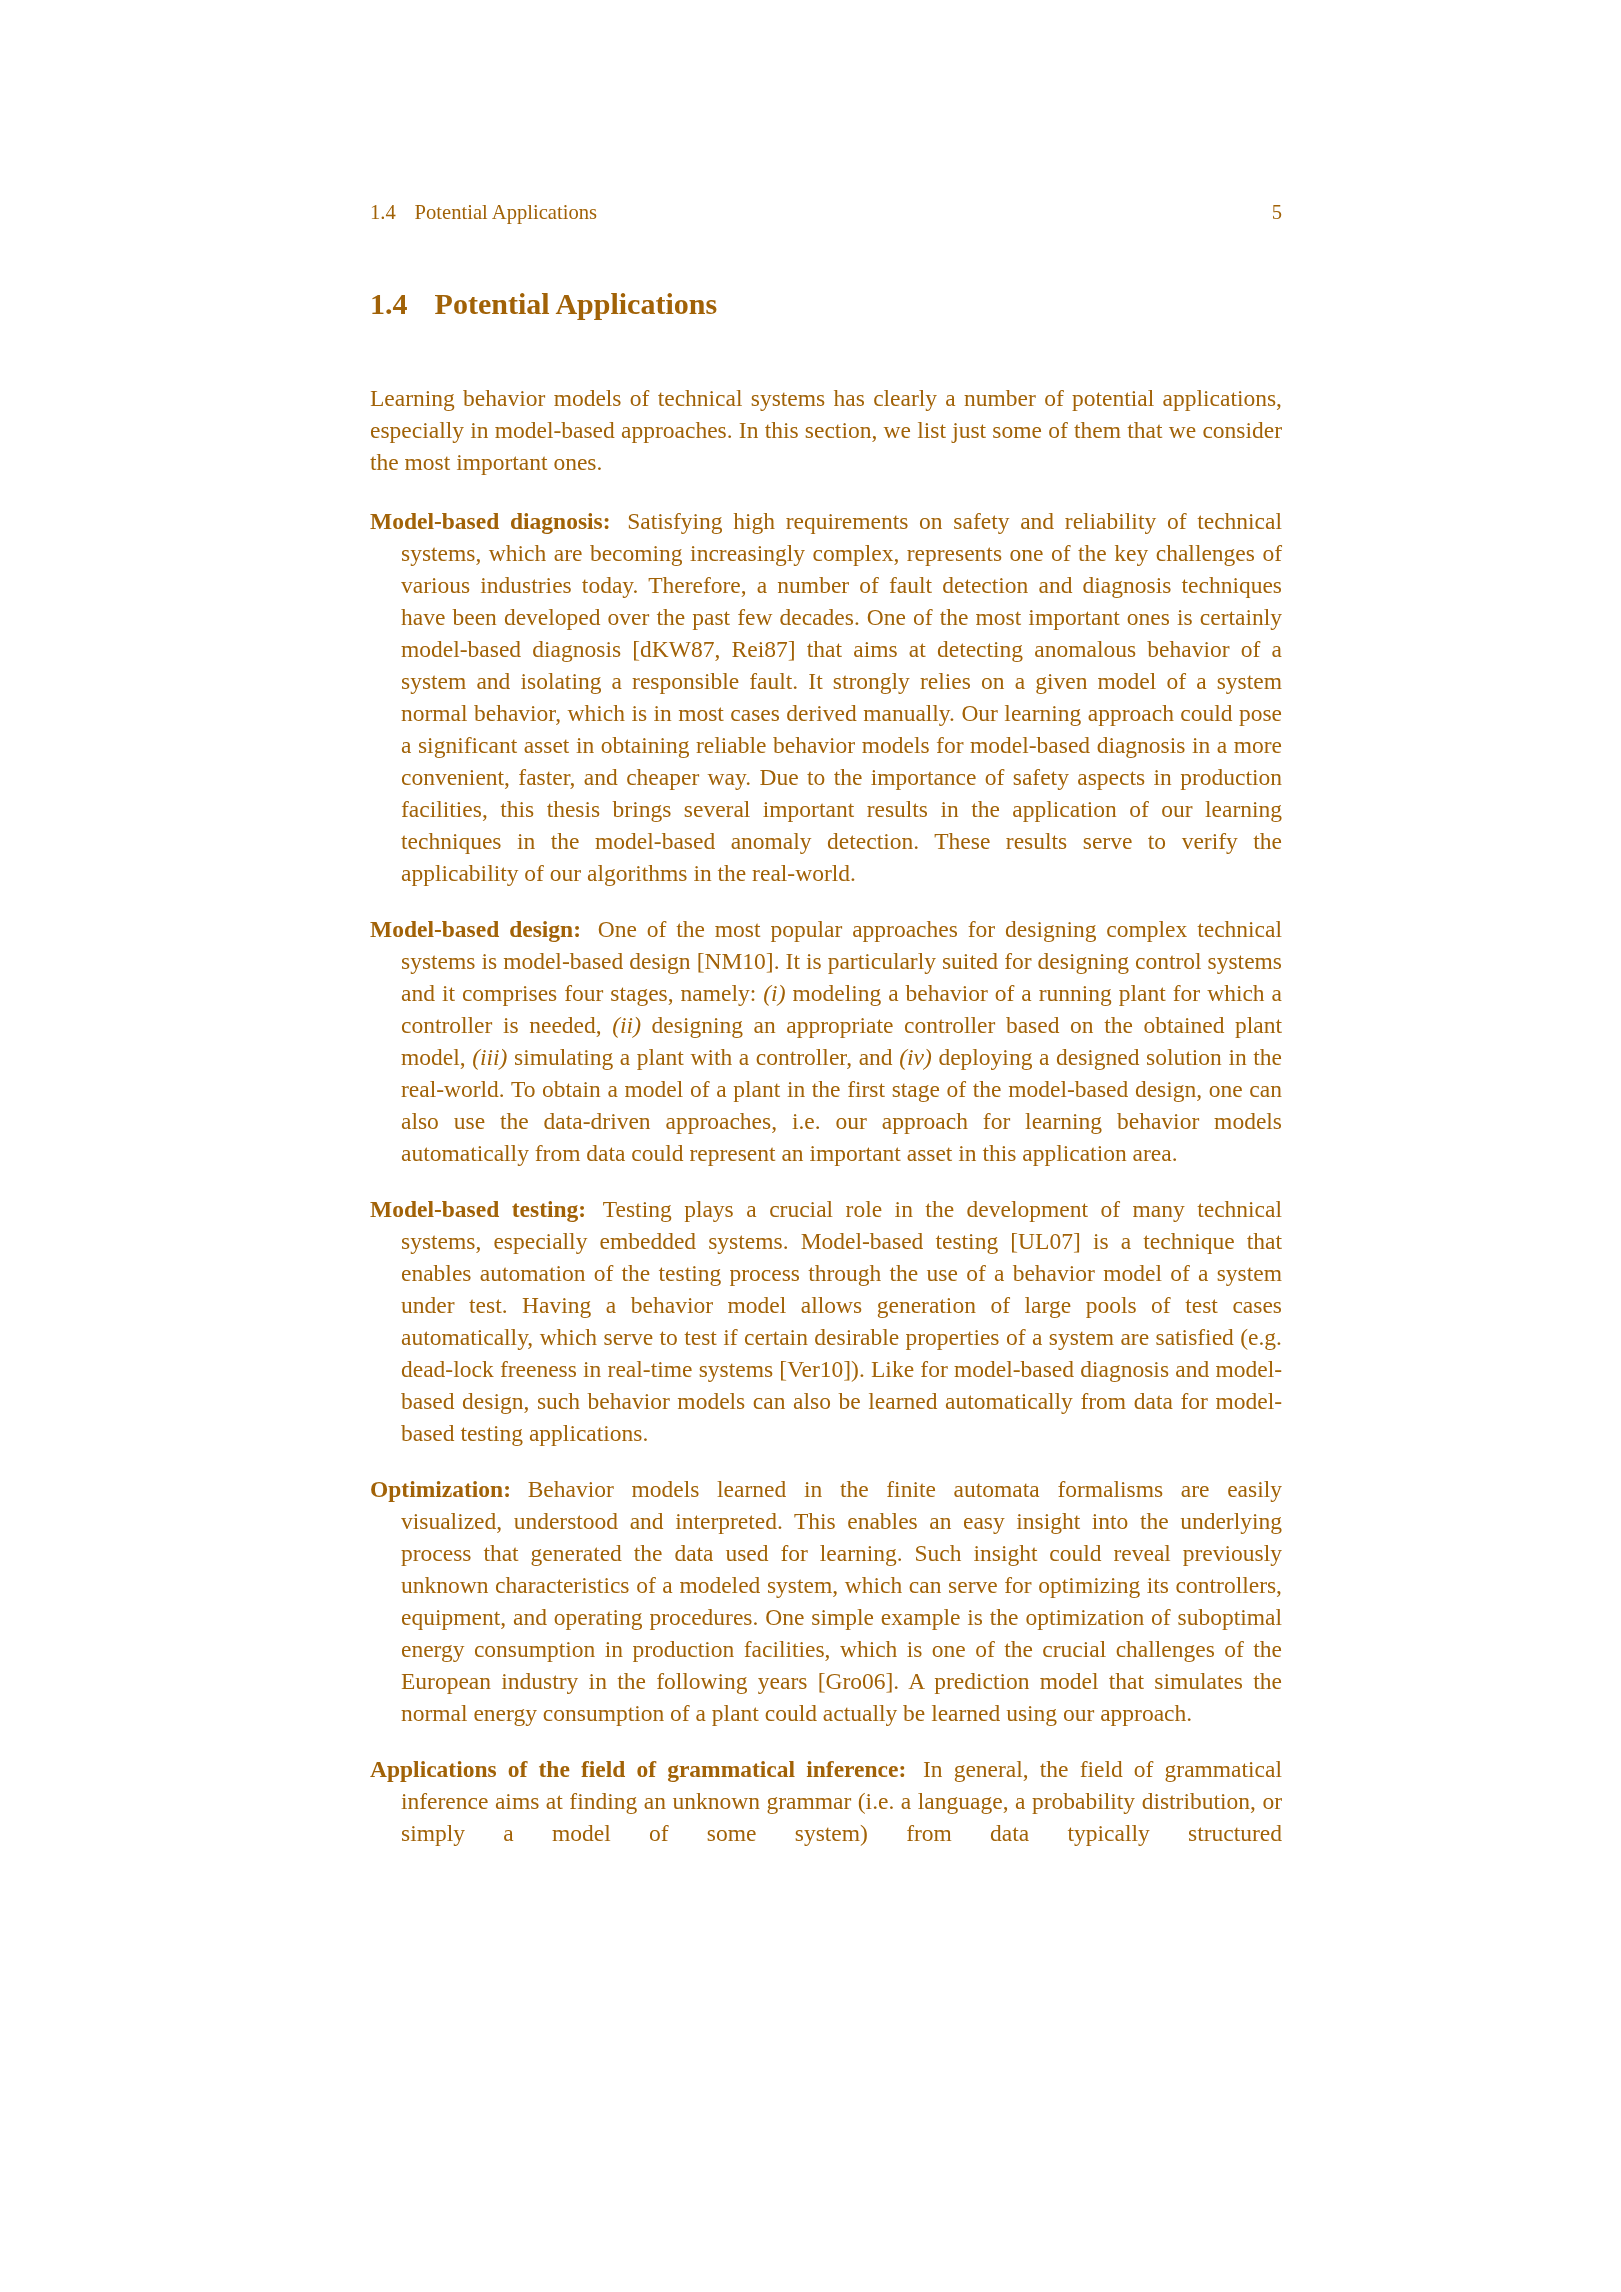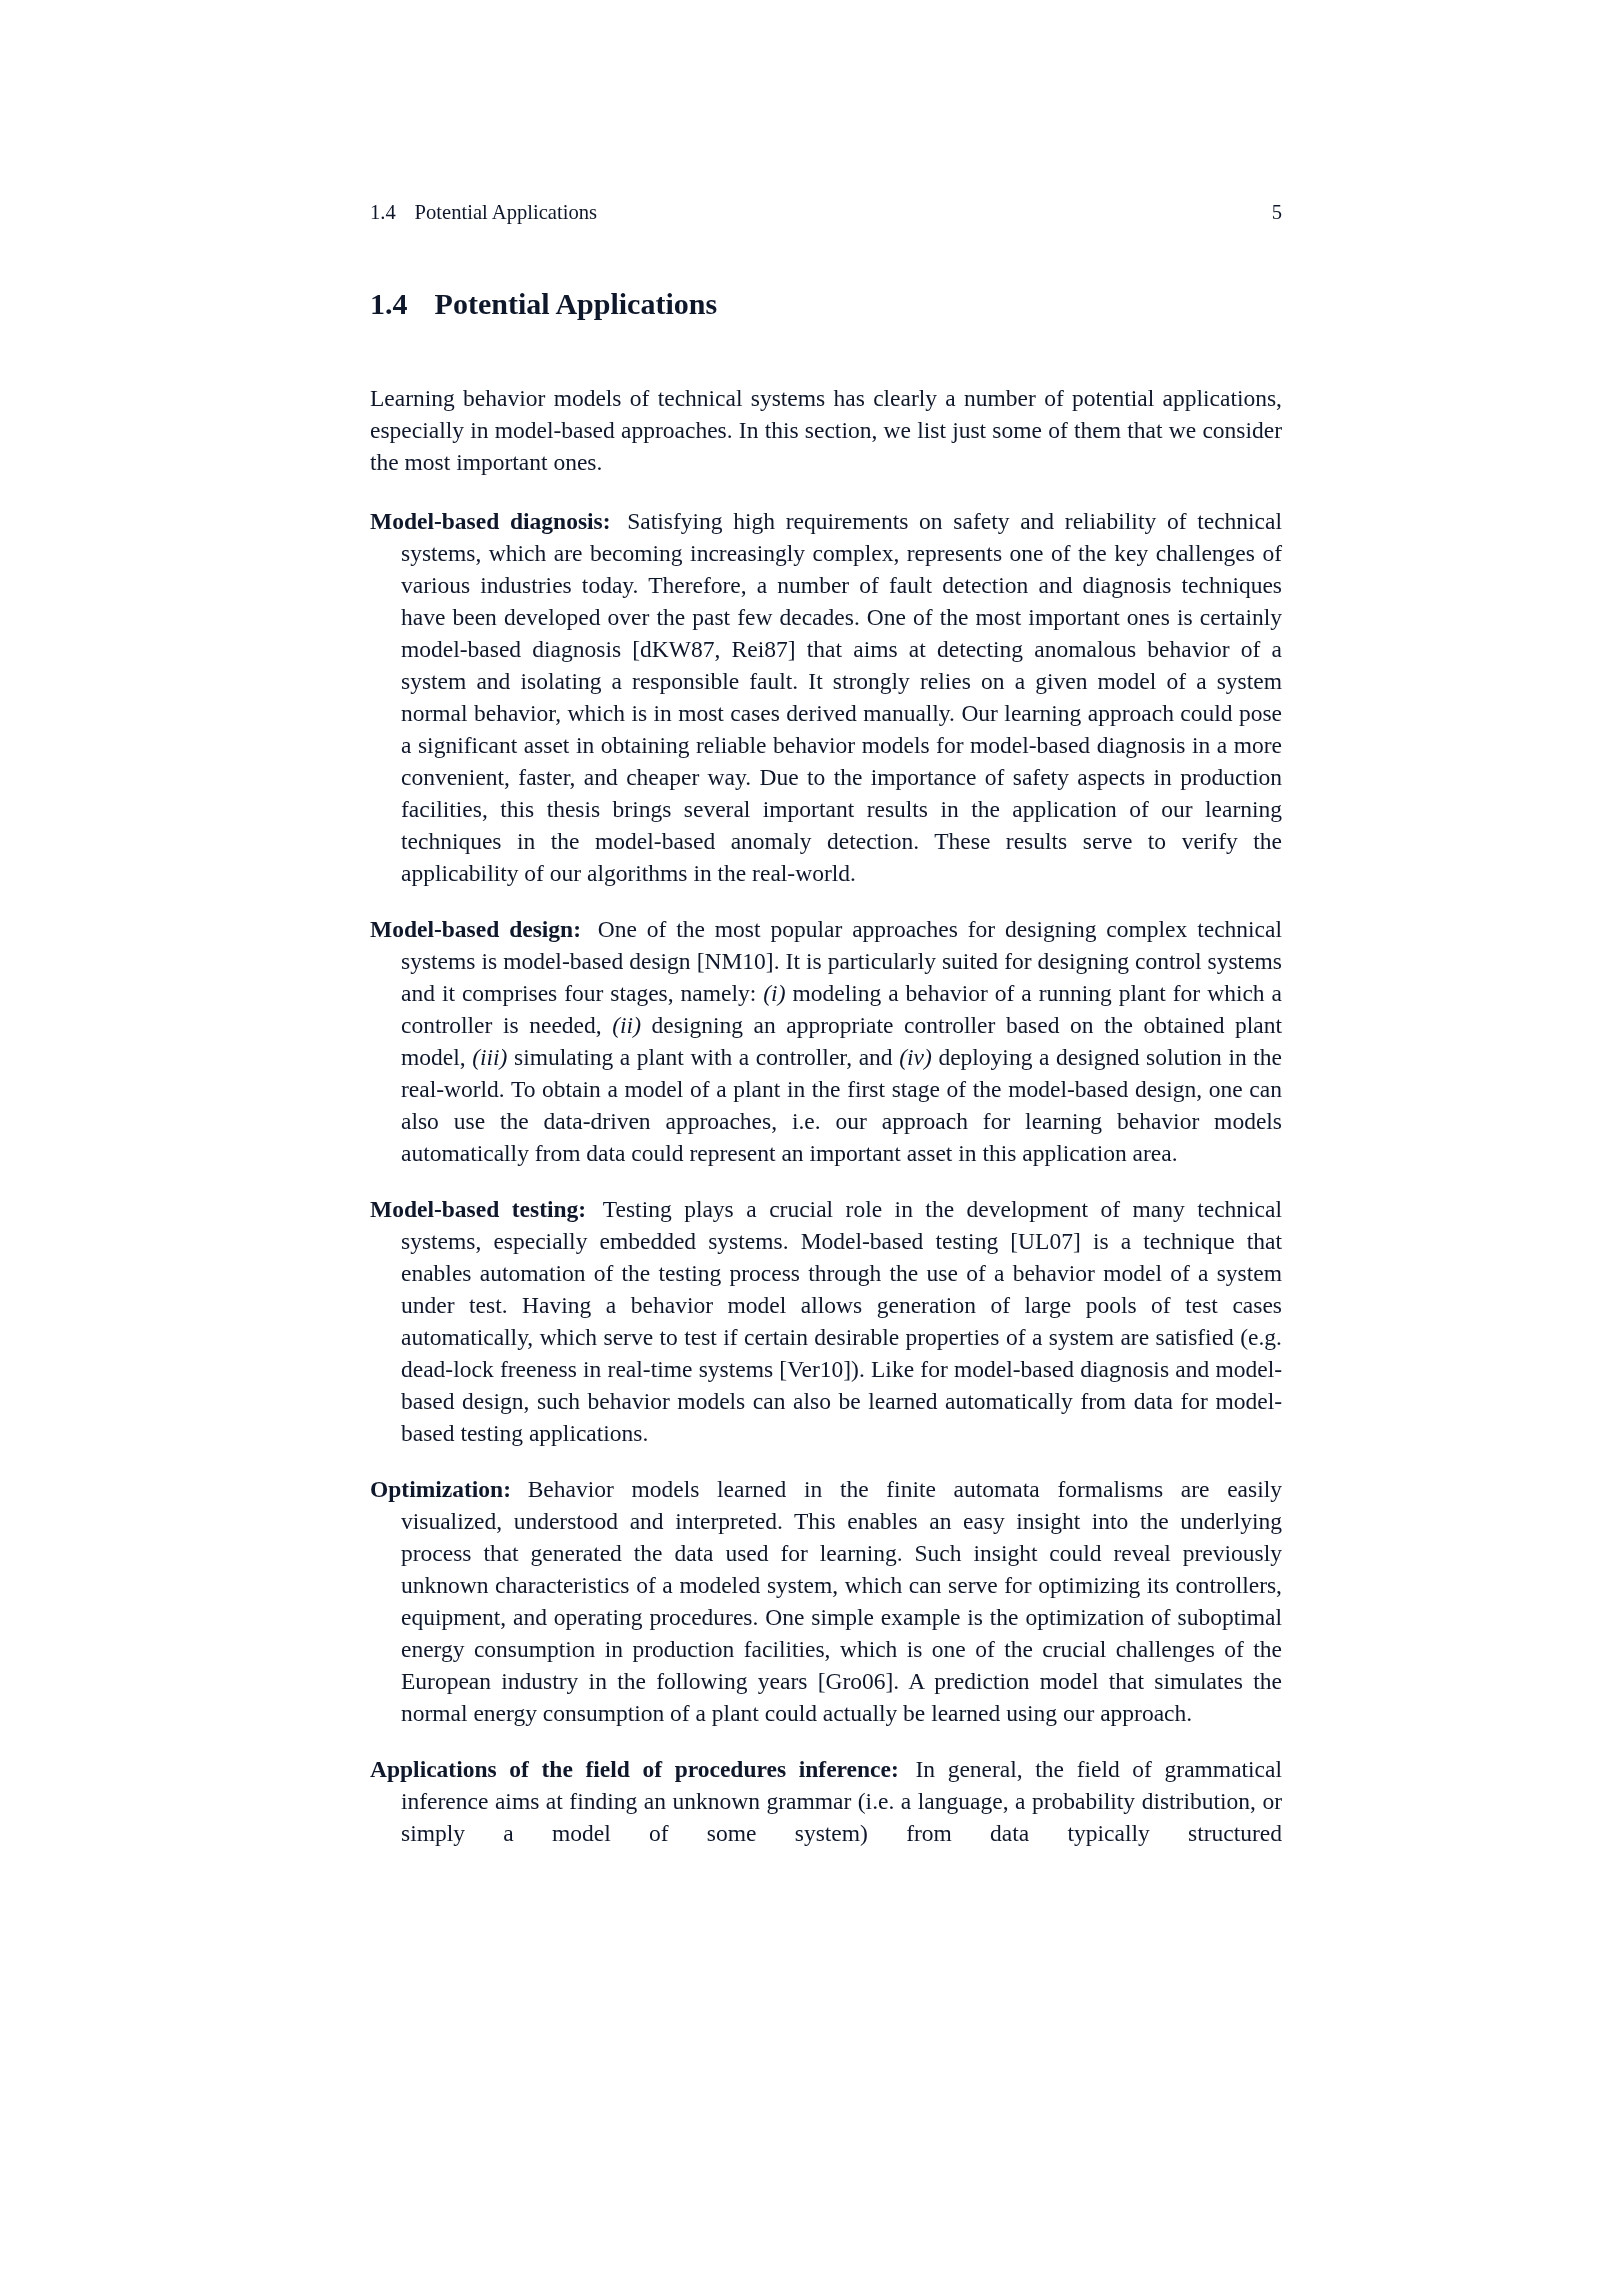--- a/index.html
+++ b/index.html
@@ -2,21 +2,21 @@
 <html><head>
 <meta charset="utf-8">
 <style>
   * { margin: 0; padding: 0; box-sizing: border-box; }
   html, body { background: #ffffff; }
   .page {
     position: relative;
     width: 1621px;
     height: 2293px;
     background: #ffffff;
-    color: #0f172a;
+    color: #a16207;
     font-family: "Liberation Serif", serif;
     overflow: hidden;
   }
   .content {
     position: absolute;
     left: 370px;
     top: 201px;
     width: 912px;
   }
   .running-head {
@@ -80,18 +80,18 @@
     <div class="items">
 
       <p class="item"><b class="item-label">Model-based diagnosis:</b><span class="item-body"><span>Satisfying high requirements on safety and reliability of technical systems, which are becoming increasingly complex, represents one of the key challenges of various industries today. Therefore, a number of fault detection and diagnosis techniques have been developed over the past few decades. One of the most important ones is certainly model-based diagnosis [dKW87, Rei87] that aims at detecting anomalous behavior of a system and isolating a responsible fault. It strongly relies on a given model of a system normal behavior, which is in most cases derived manually. Our learning approach could pose a significant asset in obtaining reliable behavior models for model-based diagnosis in a more convenient, faster, and cheaper way. Due to the importance of safety aspects in production facilities, this thesis brings several important results in the application of our learning techniques in the model-based anomaly detection. These results serve to verify the applicability of our algorithms in the real-world.</span></span></p>
 
       <p class="item"><b class="item-label">Model-based design:</b><span class="item-body"><span>One of the most popular approaches for designing complex technical systems is model-based design [NM10]. It is particularly suited for designing control systems and it comprises four stages, namely: </span><span class="italic">(i)</span><span> modeling a behavior of a running plant for which a controller is needed, </span><span class="italic">(ii)</span><span> designing an appropriate controller based on the obtained plant model, </span><span class="italic">(iii)</span><span> simulating a plant with a controller, and </span><span class="italic">(iv)</span><span> deploying a designed solution in the real-world. To obtain a model of a plant in the first stage of the model-based design, one can also use the data-driven approaches, i.e. our approach for learning behavior models automatically from data could represent an important asset in this application area.</span></span></p>
 
       <p class="item"><b class="item-label">Model-based testing:</b><span class="item-body"><span>Testing plays a crucial role in the development of many technical systems, especially embedded systems. Model-based testing [UL07] is a technique that enables automation of the testing process through the use of a behavior model of a system under test. Having a behavior model allows generation of large pools of test cases automatically, which serve to test if certain desirable properties of a system are satisfied (e.g. dead-lock freeness in real-time systems [Ver10]). Like for model-based diagnosis and model-based design, such behavior models can also be learned automatically from data for model-based testing applications.</span></span></p>
 
       <p class="item"><b class="item-label">Optimization:</b><span class="item-body"><span>Behavior models learned in the finite automata formalisms are easily visualized, understood and interpreted. This enables an easy insight into the underlying process that generated the data used for learning. Such insight could reveal previously unknown characteristics of a modeled system, which can serve for optimizing its controllers, equipment, and operating procedures. One simple example is the optimization of suboptimal energy consumption in production facilities, which is one of the crucial challenges of the European industry in the following years [Gro06]. A prediction model that simulates the normal energy consumption of a plant could actually be learned using our approach.</span></span></p>
 
-      <p class="item item-continued"><b class="item-label">Applications of the field of procedures inference:</b><span class="item-body"><span>In general, the field of grammatical inference aims at finding an unknown grammar (i.e. a language, a probability distribution, or simply a model of some system) from data typically structured</span></span></p>
+      <p class="item item-continued"><b class="item-label">Applications of the field of grammatical inference:</b><span class="item-body"><span>In general, the field of grammatical inference aims at finding an unknown grammar (i.e. a language, a probability distribution, or simply a model of some system) from data typically structured</span></span></p>
 
     </div>
   </div>
 </div>
 
 
 </body></html>

